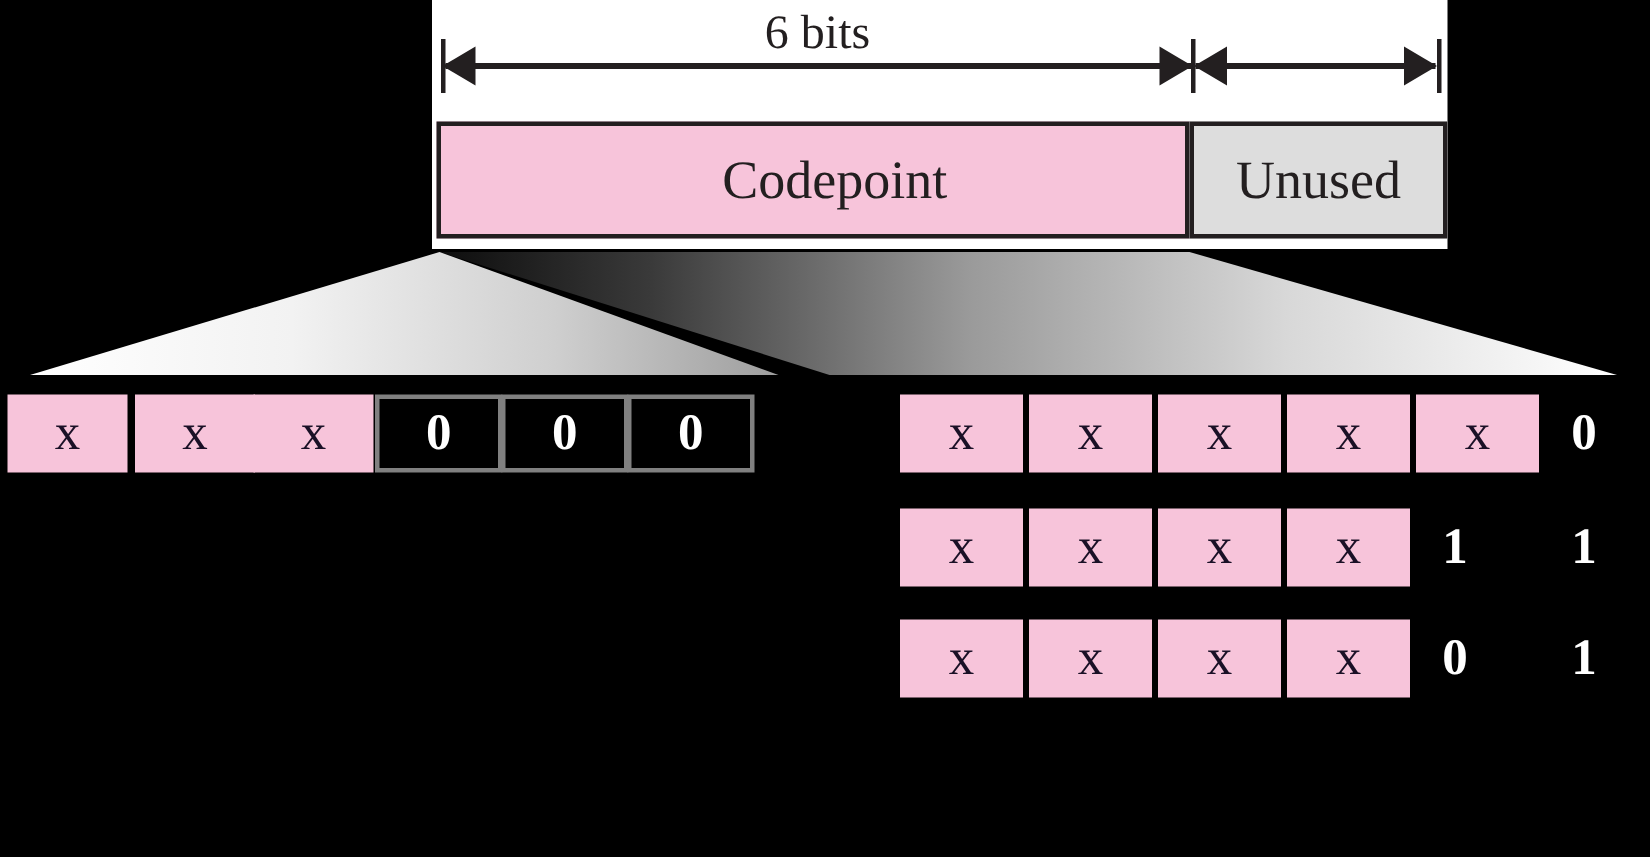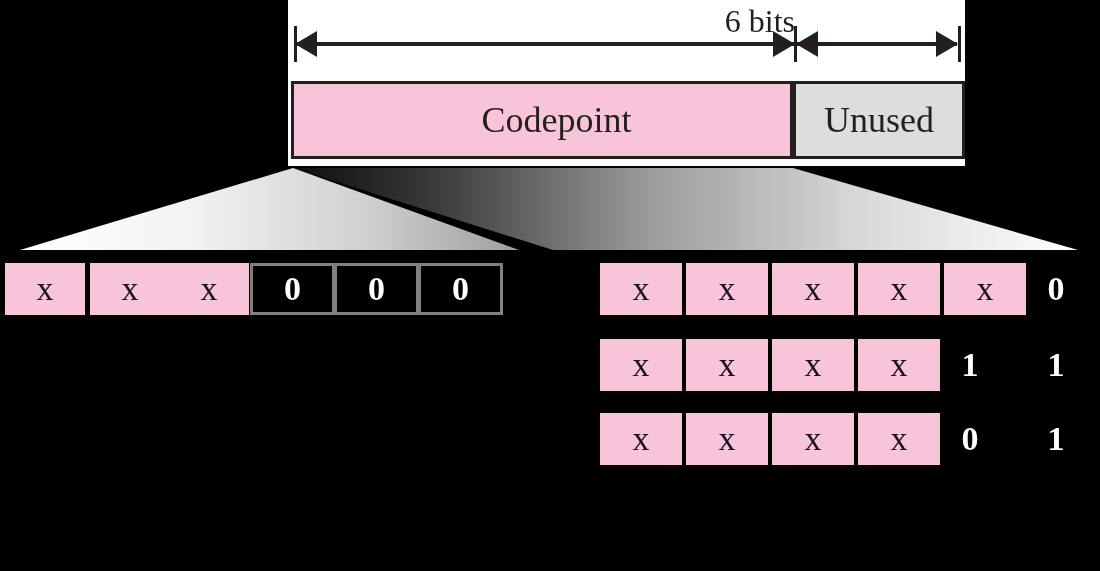--- a/index.html
+++ b/index.html
@@ -12,21 +12,21 @@
 
   
   .white-panel{
     position:absolute;left:288px;top:0;width:677px;height:166px;
     background:#ffffff;
   }
 
   
   .measure{position:absolute;left:288px;top:0;width:677px;height:80px;}
   .measure-label{
-    position:absolute;top:1px;text-align:right;
+    position:absolute;top:1px;text-align:center;
     font-size:32px;color:#231f20;line-height:40px;
     white-space:nowrap;
   }
   .lbl-6{left:7px;width:500px;}
   .lbl-2{left:507px;width:165px;}
 
   .tick{position:absolute;top:26px;width:3px;height:36px;background:#231f20;}
   .tick-a{left:6px;}
   .tick-b{left:506px;}
   .tick-c{left:670px;}

